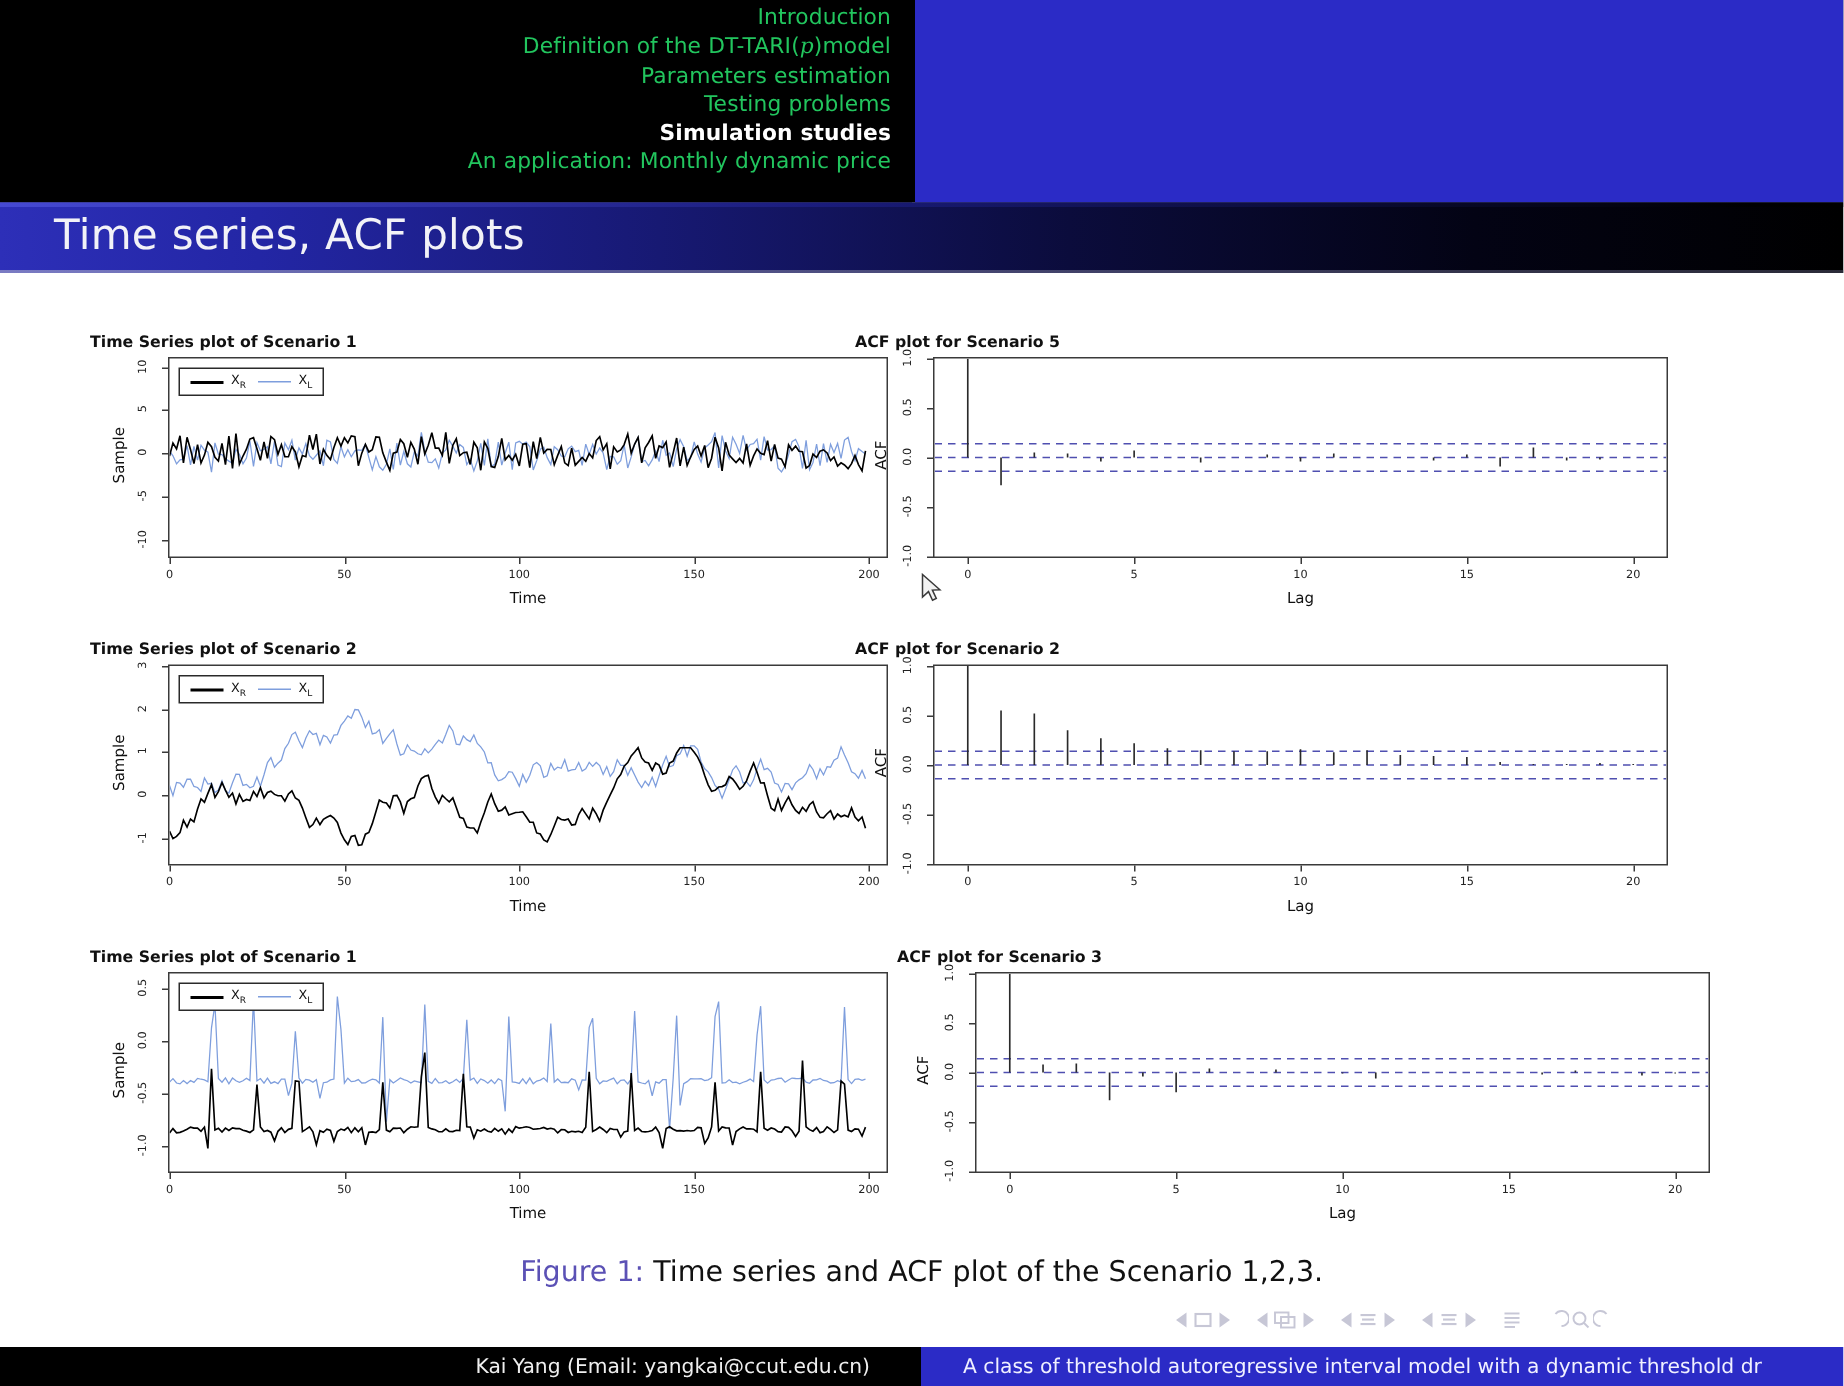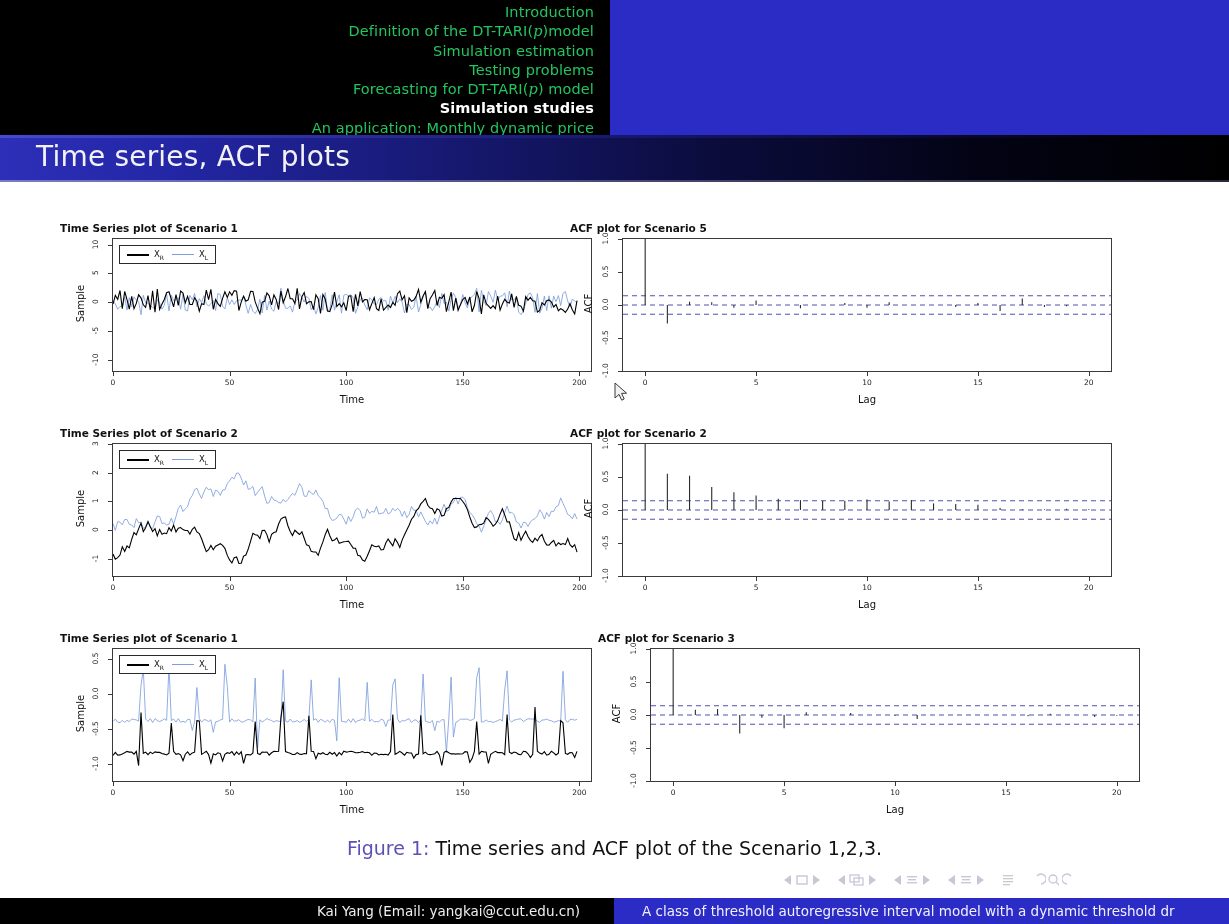--- a/index.html
+++ b/index.html
@@ -120,23 +120,22 @@
   
   .cursor{position:absolute;left:614px;top:382px;width:16px;height:20px;}
 </style>
 </head>
 <body>
 
 <div class="nav-header">
   <div class="nav-left" id="nav-left">
       <div class="nav-item">Introduction</div>
       <div class="nav-item">Definition of the DT-TARI(<span class="ital">p</span>)model</div>
-      <div class="nav-item">Simulation estimation</div>
+      <div class="nav-item">Parameters estimation</div>
       <div class="nav-item">Testing problems</div>
-      <div class="nav-item">Forecasting for DT-TARI(<span class="ital">p</span>) model</div>
       <div class="nav-item current">Simulation studies</div>
       <div class="nav-item">An application: Monthly dynamic price</div>
     </div>
   <div class="nav-right"></div>
 </div>
 
 <div class="title-bar">
   <div class="sheen"></div>
   <div class="slide-title">Time series, ACF plots</div>
 </div>

